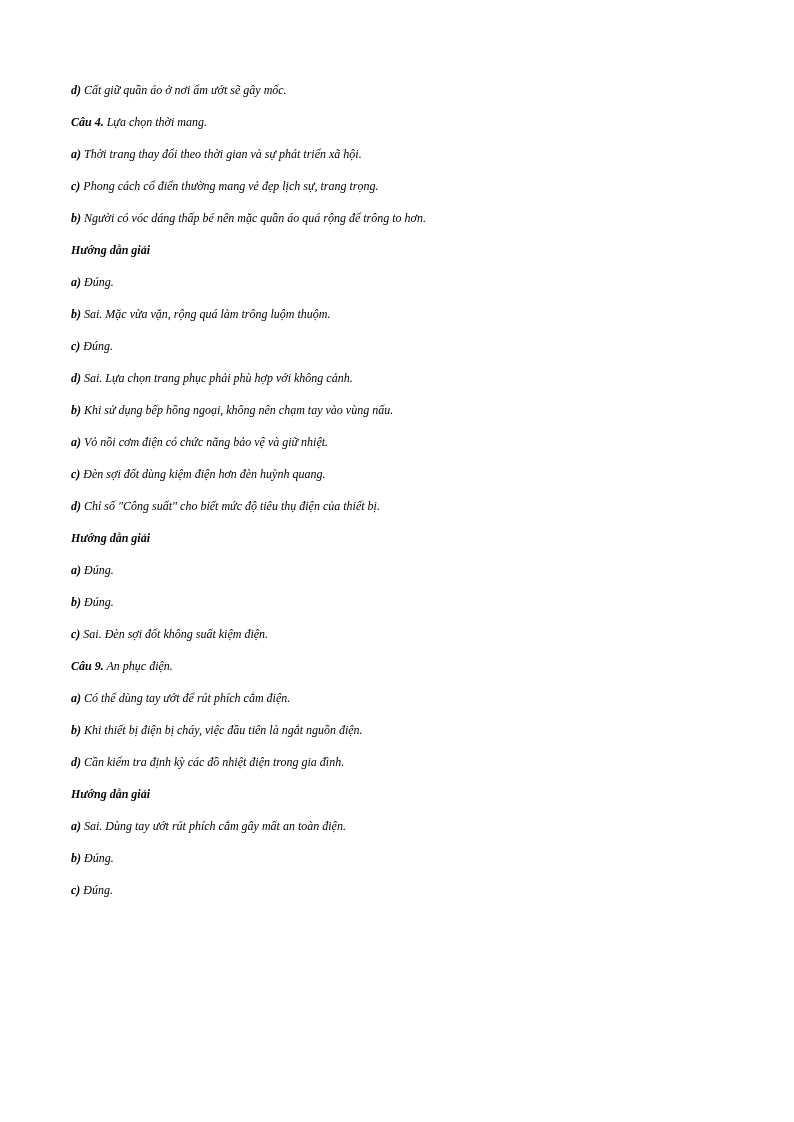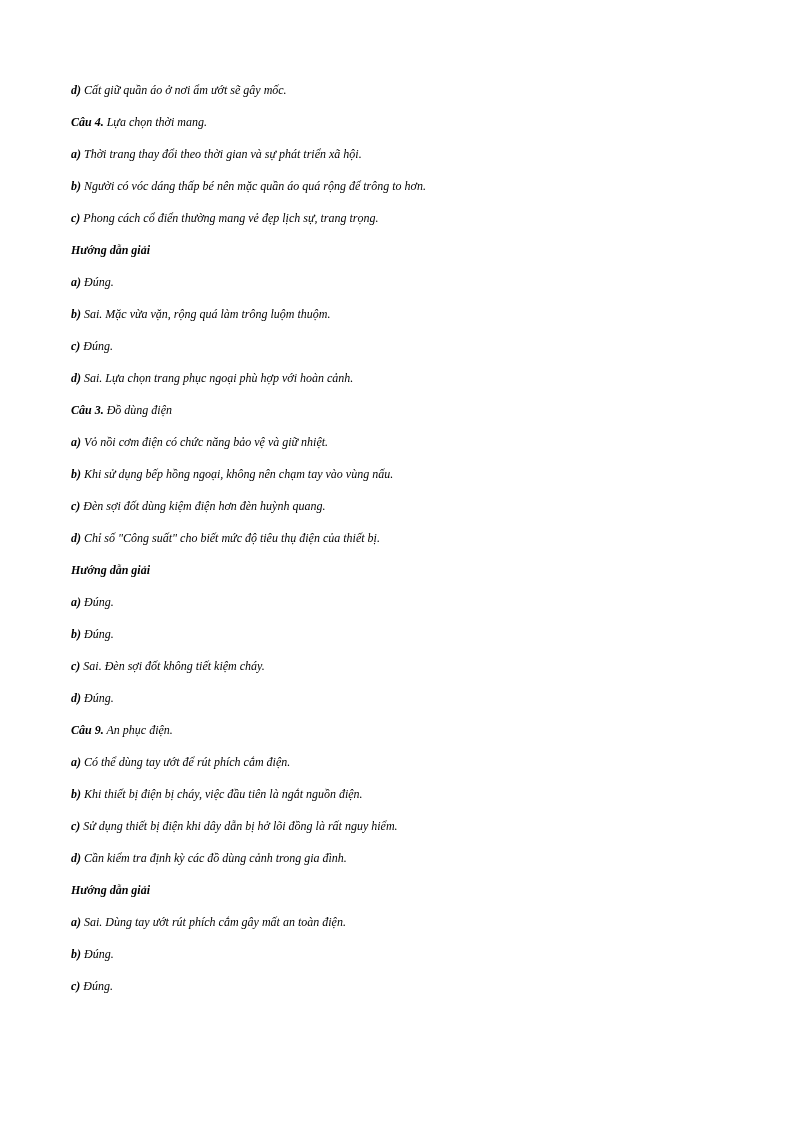--- a/index.html
+++ b/index.html
@@ -36,64 +36,61 @@
 <body>
 
 <div class="page">
   <div id="doc-content">
   <p class="doc-line"><b class="prefix">d)</b><span class="body"> Cất giữ quần áo ở nơi ẩm ướt sẽ gây mốc.</span></p>
 
   <p class="doc-line"><b class="prefix">Câu 4.</b><span class="body"> Lựa chọn thời mang.</span></p>
 
   <p class="doc-line"><b class="prefix">a)</b><span class="body"> Thời trang thay đổi theo thời gian và sự phát triển xã hội.</span></p>
 
+  <p class="doc-line"><b class="prefix">c)</b><span class="body"> Phong cách cổ điển thường mang vẻ đẹp lịch sự, trang trọng.</span></p>
+
   <p class="doc-line"><b class="prefix">b)</b><span class="body"> Người có vóc dáng thấp bé nên mặc quần áo quá rộng để trông to hơn.</span></p>
-
-  <p class="doc-line"><b class="prefix">c)</b><span class="body"> Phong cách cổ điển thường mang vẻ đẹp lịch sự, trang trọng.</span></p>
 
 
   <p class="doc-line"><b class="prefix">Hướng dẫn giải</b><span class="body"></span></p>
 
   <p class="doc-line"><b class="prefix">a)</b><span class="body"> Đúng.</span></p>
 
   <p class="doc-line"><b class="prefix">b)</b><span class="body"> Sai. Mặc vừa vặn, rộng quá làm trông luộm thuộm.</span></p>
 
   <p class="doc-line"><b class="prefix">c)</b><span class="body"> Đúng.</span></p>
 
-  <p class="doc-line"><b class="prefix">d)</b><span class="body"> Sai. Lựa chọn trang phục ngoại phù hợp với hoàn cảnh.</span></p>
+  <p class="doc-line"><b class="prefix">d)</b><span class="body"> Sai. Lựa chọn trang phục phải phù hợp với không cảnh.</span></p>
 
-  <p class="doc-line"><b class="prefix">Câu 3.</b><span class="body"> Đồ dùng điện</span></p>
+
+  <p class="doc-line"><b class="prefix">b)</b><span class="body"> Khi sử dụng bếp hồng ngoại, không nên chạm tay vào vùng nấu.</span></p>
 
   <p class="doc-line"><b class="prefix">a)</b><span class="body"> Vỏ nồi cơm điện có chức năng bảo vệ và giữ nhiệt.</span></p>
-
-  <p class="doc-line"><b class="prefix">b)</b><span class="body"> Khi sử dụng bếp hồng ngoại, không nên chạm tay vào vùng nấu.</span></p>
 
   <p class="doc-line"><b class="prefix">c)</b><span class="body"> Đèn sợi đốt dùng kiệm điện hơn đèn huỳnh quang.</span></p>
 
   <p class="doc-line"><b class="prefix">d)</b><span class="body"> Chỉ số "Công suất" cho biết mức độ tiêu thụ điện của thiết bị.</span></p>
 
   <p class="doc-line"><b class="prefix">Hướng dẫn giải</b><span class="body"></span></p>
 
   <p class="doc-line"><b class="prefix">a)</b><span class="body"> Đúng.</span></p>
 
   <p class="doc-line"><b class="prefix">b)</b><span class="body"> Đúng.</span></p>
 
-  <p class="doc-line"><b class="prefix">c)</b><span class="body"> Sai. Đèn sợi đốt không tiết kiệm cháy.</span></p>
+  <p class="doc-line"><b class="prefix">c)</b><span class="body"> Sai. Đèn sợi đốt không suất kiệm điện.</span></p>
 
-  <p class="doc-line"><b class="prefix">d)</b><span class="body"> Đúng.</span></p>
 
   <p class="doc-line"><b class="prefix">Câu 9.</b><span class="body"> An phục điện.</span></p>
 
   <p class="doc-line"><b class="prefix">a)</b><span class="body"> Có thể dùng tay ướt để rút phích cắm điện.</span></p>
 
   <p class="doc-line"><b class="prefix">b)</b><span class="body"> Khi thiết bị điện bị cháy, việc đầu tiên là ngắt nguồn điện.</span></p>
 
-  <p class="doc-line"><b class="prefix">c)</b><span class="body"> Sử dụng thiết bị điện khi dây dẫn bị hở lõi đồng là rất nguy hiểm.</span></p>
 
-  <p class="doc-line"><b class="prefix">d)</b><span class="body"> Cần kiểm tra định kỳ các đồ dùng cảnh trong gia đình.</span></p>
+  <p class="doc-line"><b class="prefix">d)</b><span class="body"> Cần kiểm tra định kỳ các đồ nhiệt điện trong gia đình.</span></p>
 
   <p class="doc-line"><b class="prefix">Hướng dẫn giải</b><span class="body"></span></p>
 
   <p class="doc-line"><b class="prefix">a)</b><span class="body"> Sai. Dùng tay ướt rút phích cắm gây mất an toàn điện.</span></p>
 
   <p class="doc-line"><b class="prefix">b)</b><span class="body"> Đúng.</span></p>
 
   <p class="doc-line"><b class="prefix">c)</b><span class="body"> Đúng.</span></p>
 </div>
 </div>

